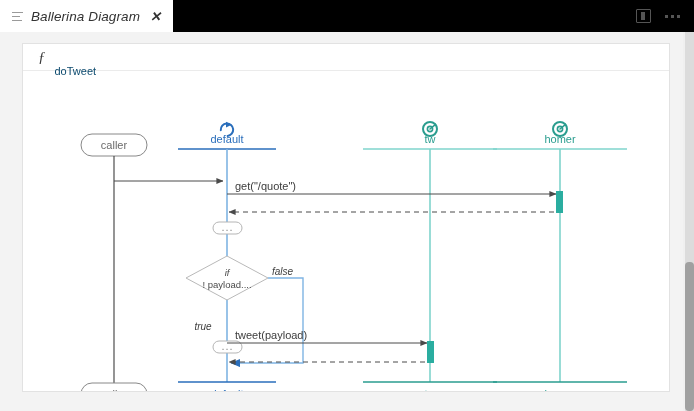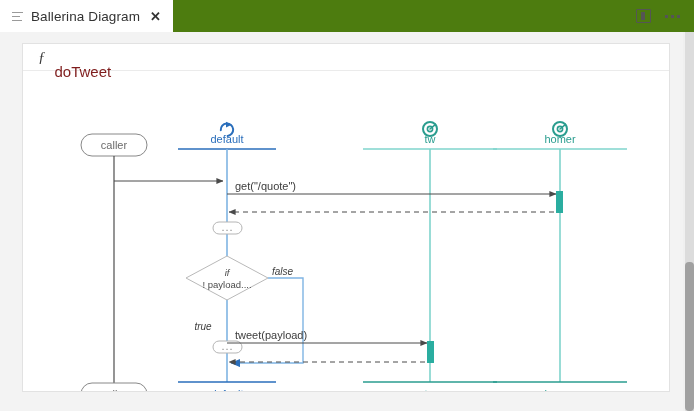--- a/index.html
+++ b/index.html
@@ -13,23 +13,24 @@
     overflow: hidden;
     font-family: "Liberation Sans", sans-serif;
     -webkit-font-smoothing: antialiased;
   }
 
   
   .tabbar {
     position: absolute;
     left: 0; top: 0;
     width: 694px; height: 32px;
-    background: #4d7c0f;
+    background: #000000;
     display: flex;
     align-items: stretch;
+    font-style: italic;
   }
   .tab {
     display: flex;
     align-items: center;
     gap: 8px;
     height: 32px;
     padding: 0 10px 0 12px;
     background: #ffffff;
     box-sizing: border-box;
   }
@@ -114,22 +115,22 @@
     border-bottom: 1px solid #ebebeb;
     box-sizing: border-box;
   }
   .fn-glyph {
     font-family: "Liberation Serif", serif;
     font-style: italic;
     font-size: 15px;
     color: #3c3c3c;
   }
   .fn-name {
-    font-size: 15px;
-    color: #7f1d1d;
+    font-size: 11px;
+    color: #0c4a6e;
     margin-top: 28px;
   }
   .canvas {
     position: relative;
     width: 100%;
     height: 321px;
   }
   .canvas svg { display: block; }
 
   .lbl {

